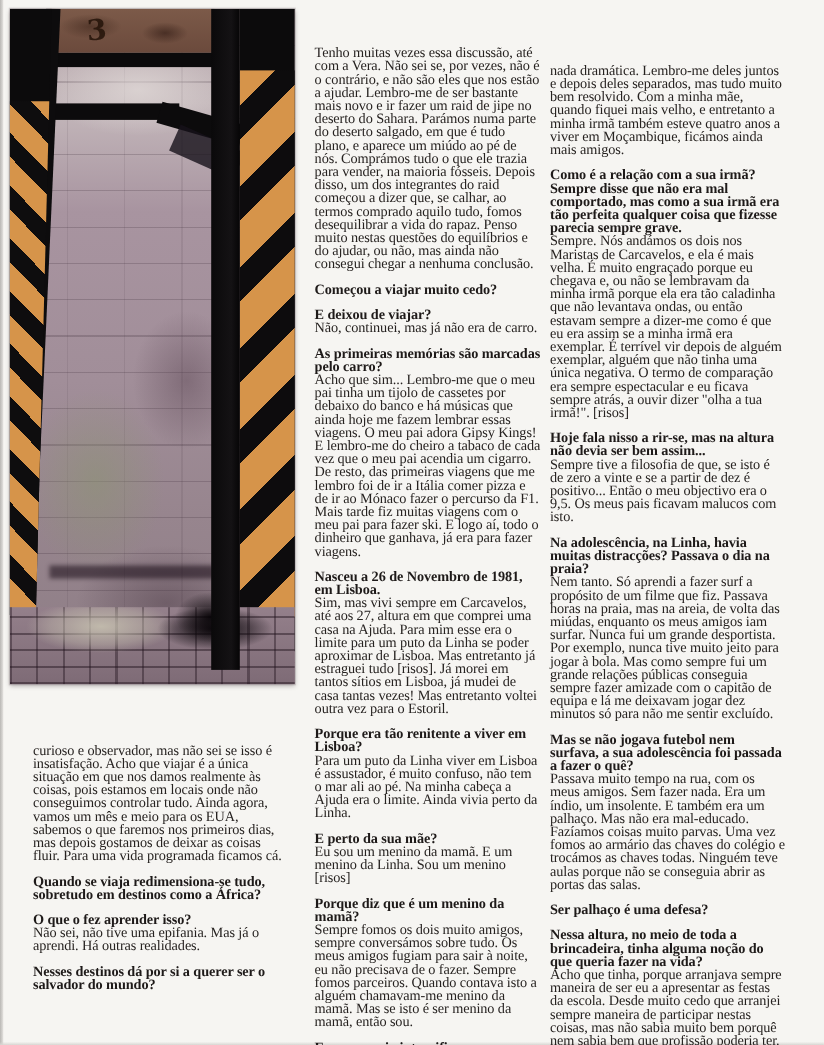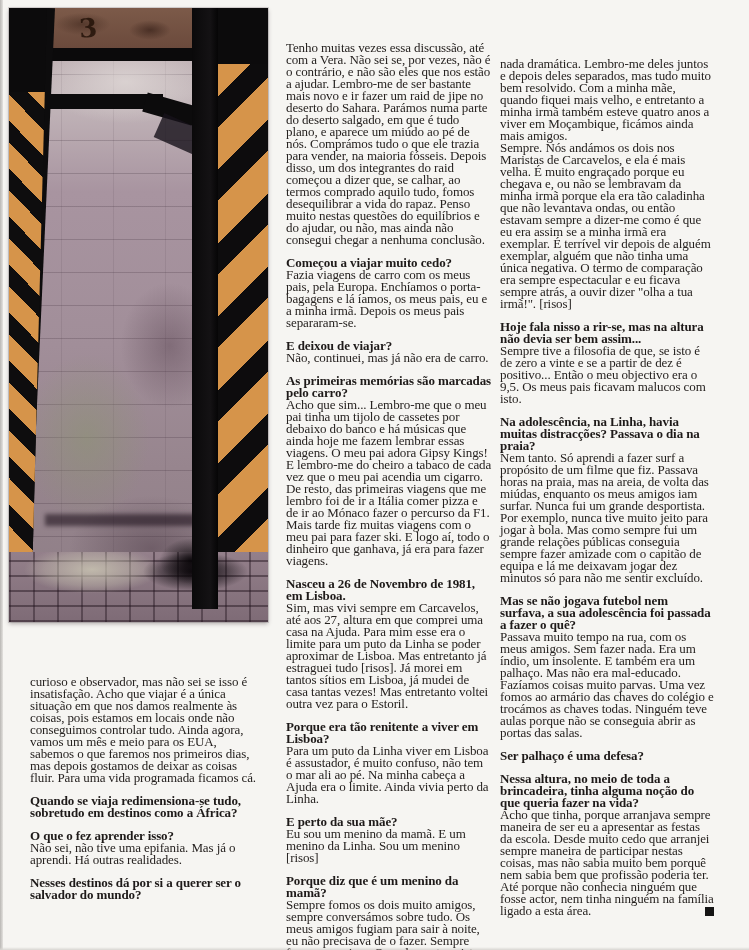--- a/index.html
+++ b/index.html
@@ -145,38 +145,38 @@
 <div class="col col-left">
     <p class="a">curioso e observador, mas não sei se isso é insatisfação. Acho que viajar é a única situação em que nos damos realmente às coisas, pois estamos em locais onde não conseguimos controlar tudo. Ainda agora, vamos um mês e meio para os EUA, sabemos o que faremos nos primeiros dias, mas depois gostamos de deixar as coisas fluir. Para uma vida programada ficamos cá.</p>
     <p class="q">Quando se viaja redimensiona-se tudo, sobretudo em destinos como a África?</p>
     <p class="q">O que o fez aprender isso?</p>
     <p class="a">Não sei, não tive uma epifania. Mas já o aprendi. Há outras realidades.</p>
     <p class="q">Nesses destinos dá por si a querer ser o salvador do mundo?</p>
   </div>
 <div class="col col-mid">
     <p class="a">Tenho muitas vezes essa discussão, até com a Vera. Não sei se, por vezes, não é o contrário, e não são eles que nos estão a ajudar. Lembro-me de ser bastante mais novo e ir fazer um raid de jipe no deserto do Sahara. Parámos numa parte do deserto salgado, em que é tudo plano, e aparece um miúdo ao pé de nós. Comprámos tudo o que ele trazia para vender, na maioria fósseis. Depois disso, um dos integrantes do raid começou a dizer que, se calhar, ao termos comprado aquilo tudo, fomos desequilibrar a vida do rapaz. Penso muito nestas questões do equilíbrios e do ajudar, ou não, mas ainda não consegui chegar a nenhuma conclusão.</p>
     <p class="q">Começou a viajar muito cedo?</p>
-    <p class="a">Fazia viagens de carro com os meus pais, pela Europa. Enchíamos o porta-bagagens e lá íamos, os meus pais, eu e a minha irmã. Depois os meus pais separaram-se.</p>
     <p class="q">E deixou de viajar?</p>
     <p class="a">Não, continuei, mas já não era de carro.</p>
     <p class="q">As primeiras memórias são marcadas pelo carro?</p>
     <p class="a">Acho que sim... Lembro-me que o meu pai tinha um tijolo de cassetes por debaixo do banco e há músicas que ainda hoje me fazem lembrar essas viagens. O meu pai adora Gipsy Kings! E lembro-me do cheiro a tabaco de cada vez que o meu pai acendia um cigarro. De resto, das primeiras viagens que me lembro foi de ir a Itália comer pizza e de ir ao Mónaco fazer o percurso da F1. Mais tarde fiz muitas viagens com o meu pai para fazer ski. E logo aí, todo o dinheiro que ganhava, já era para fazer viagens.</p>
     <p class="q">Nasceu a 26 de Novembro de 1981, em Lisboa.</p>
     <p class="a">Sim, mas vivi sempre em Carcavelos, até aos 27, altura em que comprei uma casa na Ajuda. Para mim esse era o limite para um puto da Linha se poder aproximar de Lisboa. Mas entretanto já estraguei tudo [risos]. Já morei em tantos sítios em Lisboa, já mudei de casa tantas vezes! Mas entretanto voltei outra vez para o Estoril.</p>
     <p class="q">Porque era tão renitente a viver em Lisboa?</p>
     <p class="a">Para um puto da Linha viver em Lisboa é assustador, é muito confuso, não tem o mar ali ao pé. Na minha cabeça a Ajuda era o limite. Ainda vivia perto da Linha.</p>
     <p class="q">E perto da sua mãe?</p>
     <p class="a">Eu sou um menino da mamã. E um menino da Linha. Sou um menino [risos]</p>
     <p class="q">Porque diz que é um menino da mamã?</p>
     <p class="a">Sempre fomos os dois muito amigos, sempre conversámos sobre tudo. Os meus amigos fugiam para sair à noite, eu não precisava de o fazer. Sempre fomos parceiros. Quando contava isto a alguém chamavam-me menino da mamã. Mas se isto é ser menino da mamã, então sou.</p>
     <p class="q">Essa parceria intensificou-se com a separação dos seus pais?</p>
     <p class="a">Eu era muito novo quando eles se separaram, tinha uns sete anos. E foi uma separação muito tranquila,</p>
   </div>
 <div class="col col-right">
     <p class="a">nada dramática. Lembro-me deles juntos e depois deles separados, mas tudo muito bem resolvido. Com a minha mãe, quando fiquei mais velho, e entretanto a minha irmã também esteve quatro anos a viver em Moçambique, ficámos ainda mais amigos.</p>
+    <p class="q">Como é a relação com a sua irmã? Sempre disse que não era mal comportado, mas como a sua irmã era tão perfeita qualquer coisa que fizesse parecia sempre grave.</p>
     <p class="a">Sempre. Nós andámos os dois nos Maristas de Carcavelos, e ela é mais velha. É muito engraçado porque eu chegava e, ou não se lembravam da minha irmã porque ela era tão caladinha que não levantava ondas, ou então estavam sempre a dizer-me como é que eu era assim se a minha irmã era exemplar. É terrível vir depois de alguém exemplar, alguém que não tinha uma única negativa. O termo de comparação era sempre espectacular e eu ficava sempre atrás, a ouvir dizer "olha a tua irmã!". [risos]</p>
     <p class="q">Hoje fala nisso a rir-se, mas na altura não devia ser bem assim...</p>
     <p class="a">Sempre tive a filosofia de que, se isto é de zero a vinte e se a partir de dez é positivo... Então o meu objectivo era o 9,5. Os meus pais ficavam malucos com isto.</p>
     <p class="q">Na adolescência, na Linha, havia muitas distracções? Passava o dia na praia?</p>
     <p class="a">Nem tanto. Só aprendi a fazer surf a propósito de um filme que fiz. Passava horas na praia, mas na areia, de volta das miúdas, enquanto os meus amigos iam surfar. Nunca fui um grande desportista. Por exemplo, nunca tive muito jeito para jogar à bola. Mas como sempre fui um grande relações públicas conseguia sempre fazer amizade com o capitão de equipa e lá me deixavam jogar dez minutos só para não me sentir excluído.</p>
     <p class="q">Mas se não jogava futebol nem surfava, a sua adolescência foi passada a fazer o quê?</p>
     <p class="a">Passava muito tempo na rua, com os meus amigos. Sem fazer nada. Era um índio, um insolente. E também era um palhaço. Mas não era mal-educado. Fazíamos coisas muito parvas. Uma vez fomos ao armário das chaves do colégio e trocámos as chaves todas. Ninguém teve aulas porque não se conseguia abrir as portas das salas.</p>
     <p class="q">Ser palhaço é uma defesa?</p>
     <p class="q">Nessa altura, no meio de toda a brincadeira, tinha alguma noção do que queria fazer na vida?</p>
     <p class="a">Acho que tinha, porque arranjava sempre maneira de ser eu a apresentar as festas da escola. Desde muito cedo que arranjei sempre maneira de participar nestas coisas, mas não sabia muito bem porquê nem sabia bem que profissão poderia ter. Até porque não conhecia ninguém que fosse actor, nem tinha ninguém na família ligado a esta área.<span class="endmark"></span></p>

